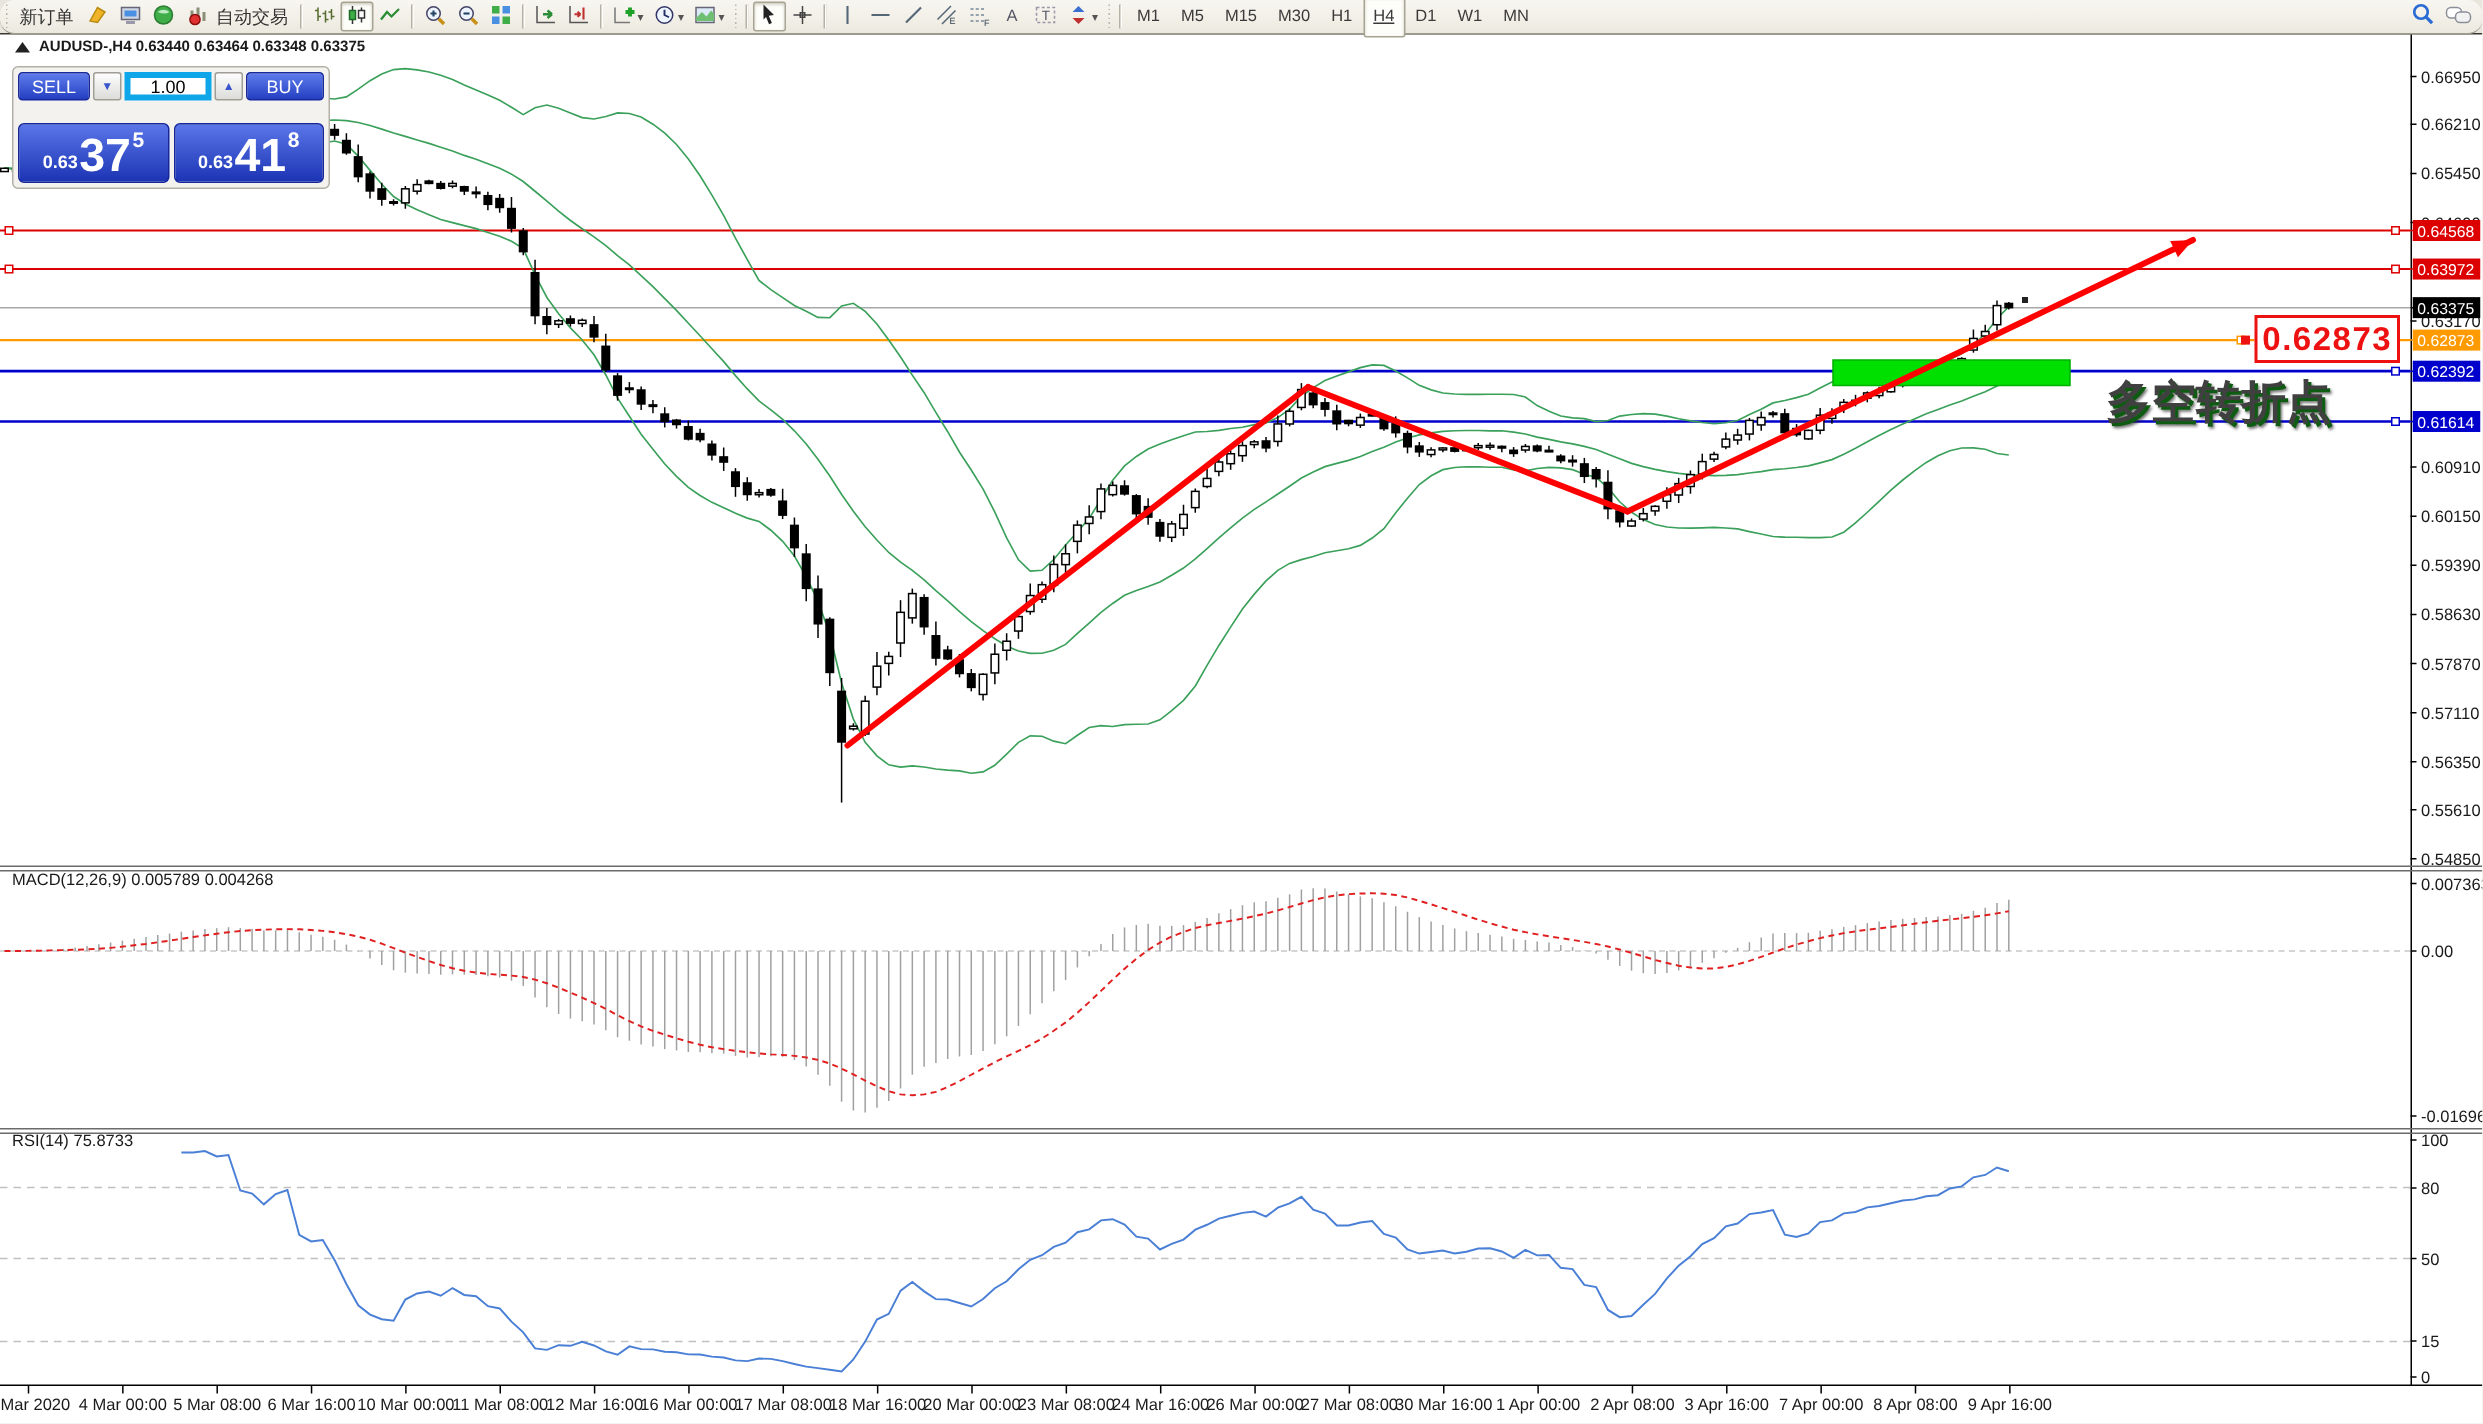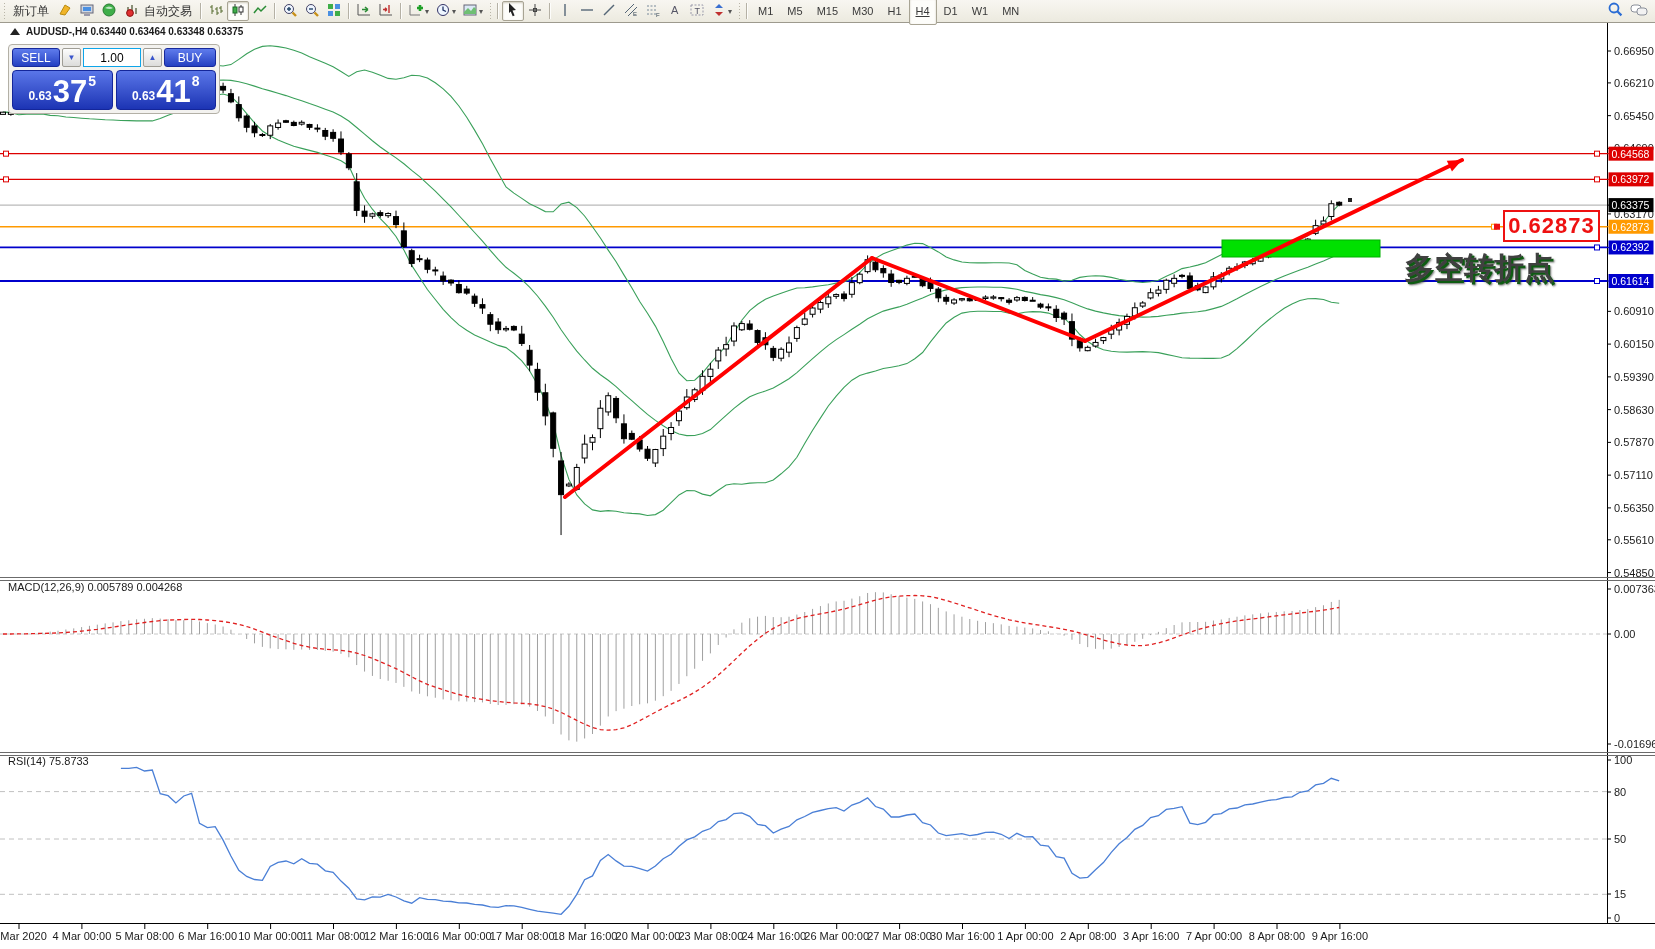--- a/index.html
+++ b/index.html
@@ -1,21 +1,21 @@
 <!DOCTYPE html>
 <html><head>
 <meta charset="utf-8">
 <style>
   html,body{margin:0;padding:0;}
   body{width:1655px;height:949px;overflow:hidden;background:#e8e5dc;
        font-family:"Liberation Sans","DejaVu Sans",sans-serif;position:relative;}
   
   .toolbar{position:absolute;left:0;top:0;width:1655px;height:22px;
     background:linear-gradient(#f8f6f1,#eceadf);border-bottom:1px solid #9d9a8e;
-    display:flex;align-items:center;z-index:5;}
+    display:flex;align-items:center;z-index:5;border-radius:10px;}
   .grip{width:4px;height:16px;margin:0 2px;
     background-image:repeating-linear-gradient(#b9b5a8 0 1px,transparent 1px 3px);
     background-size:1px 100%;background-repeat:no-repeat;background-position:center;}
   .sep{width:1px;height:16px;background:#b5b1a5;border-right:1px solid #fdfdfb;margin:0 3px;}
   .tb-btn{height:20px;min-width:22px;display:flex;align-items:center;justify-content:center;
     border:1px solid transparent;border-radius:2px;color:#333;font-size:12px;padding:0 2px;box-sizing:border-box;}
   .tb-btn.textbtn{padding:0 4px;gap:3px;white-space:nowrap;}
   .tb-btn.pressed{background:#fdfdfa;border:1px solid #a8a494;box-shadow:inset 0 1px 2px #cdc9bc;}
   .caret{font-size:8px;color:#555;margin-left:1px;}
   .tf-btn{height:18px;padding:4px 6px;display:flex;align-items:center;font-size:11px;color:#3a3a3a;
@@ -26,28 +26,28 @@
   #chart-svg{position:absolute;left:0;top:22px;z-index:1;}
   .overlay{position:absolute;z-index:3;}
   .chart-title{left:10px;top:26px;font-size:10px;font-weight:bold;color:#1a1a1a;
     display:flex;align-items:center;gap:6px;}
   .tri-up{width:0;height:0;border-left:5px solid transparent;border-right:5px solid transparent;
     border-bottom:7px solid #222;}
   .ind-label{font-size:11px;color:#1a1a1a;z-index:3;}
   
   .trade-panel{left:8px;top:44px;width:212px;background:#f3f2ef;border:1px solid #b3b0a6;
     border-radius:4px;padding:3px;box-sizing:border-box;z-index:4;}
-  .tp-row1{display:flex;height:19px;gap:2px;margin-bottom:3px;}
+  .tp-row1{display:flex;height:19px;gap:2px;margin-bottom:15px;}
   .btn-blue{background:linear-gradient(#5f7cec,#2440c2);border:1px solid #17299c;border-radius:3px;
     color:#fff;font-size:12px;display:flex;align-items:center;justify-content:center;}
   .sell-btn{width:46px;}
   .buy-btn{width:50px;}
   .spin{width:17px;background:linear-gradient(#fdfdfd,#dcdcda);border:1px solid #9f9d95;border-radius:2px;
     color:#3a55cc;font-size:8px;display:flex;align-items:center;justify-content:center;}
-  .vol-field{flex:1;border:1px solid #0ea5e9;background:#fff;font-size:12px;text-align:center;
+  .vol-field{flex:1;border:4px solid #0ea5e9;background:#fff;font-size:12px;text-align:center;
     font-family:"Liberation Sans",sans-serif;padding:0;min-width:0;}
   .tp-row2{display:flex;gap:3px;height:40px;}
   .price-pane{flex:1;background:linear-gradient(#5a76e8,#1c34b4);border:1px solid #14269a;border-radius:4px;
     color:#fff;display:flex;align-items:flex-end;justify-content:center;padding:1px 2px 2px 2px;}
   .pp-frac{font-size:12px;font-weight:bold;margin:0 1px 4px 0;}
   .pp-big{font-size:31px;font-weight:bold;line-height:30px;margin-top:28px;}
   .pp-sup{font-size:14px;font-weight:bold;margin:0 0 18px 1px;}
   
   .price-callout{left:1503px;top:210px;width:93px;height:28px;border:2px solid #ee1111;background:#fff;
     color:#ee1111;font-size:22px;font-weight:bold;display:flex;align-items:center;justify-content:center;

